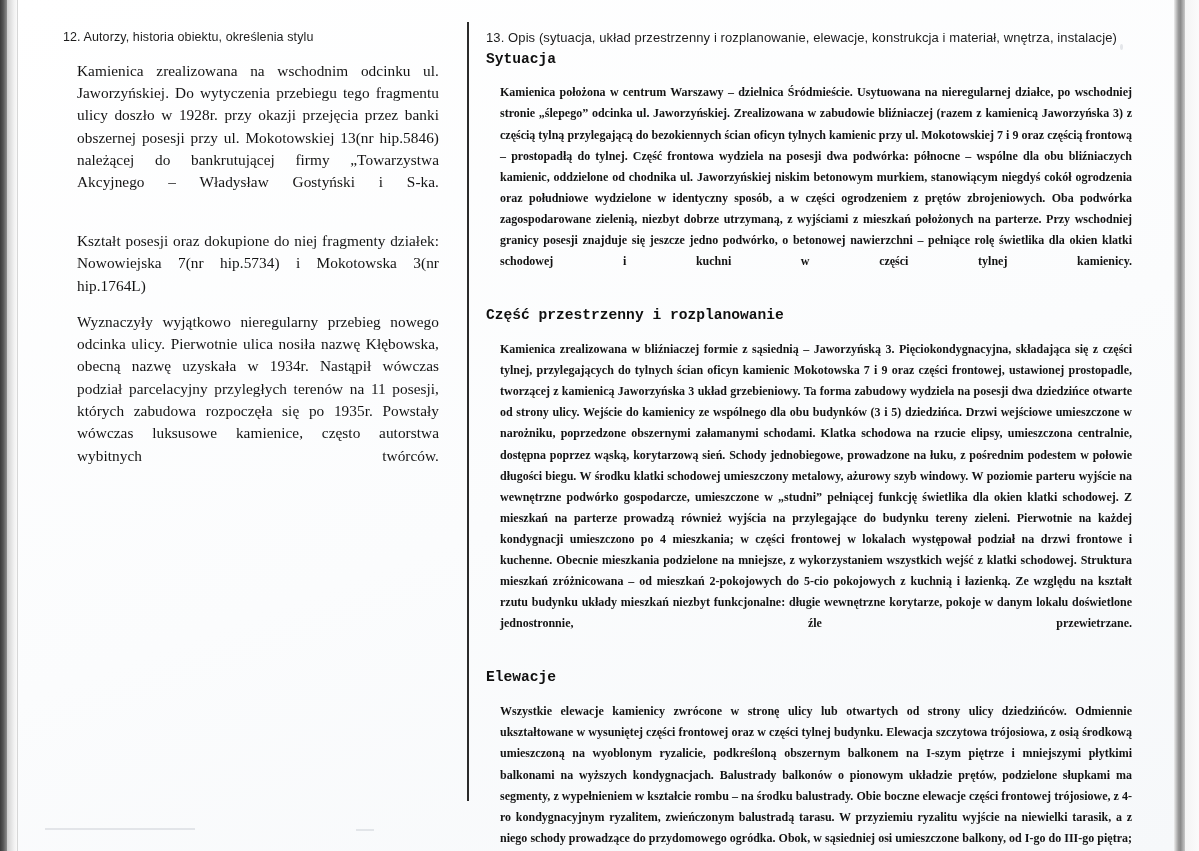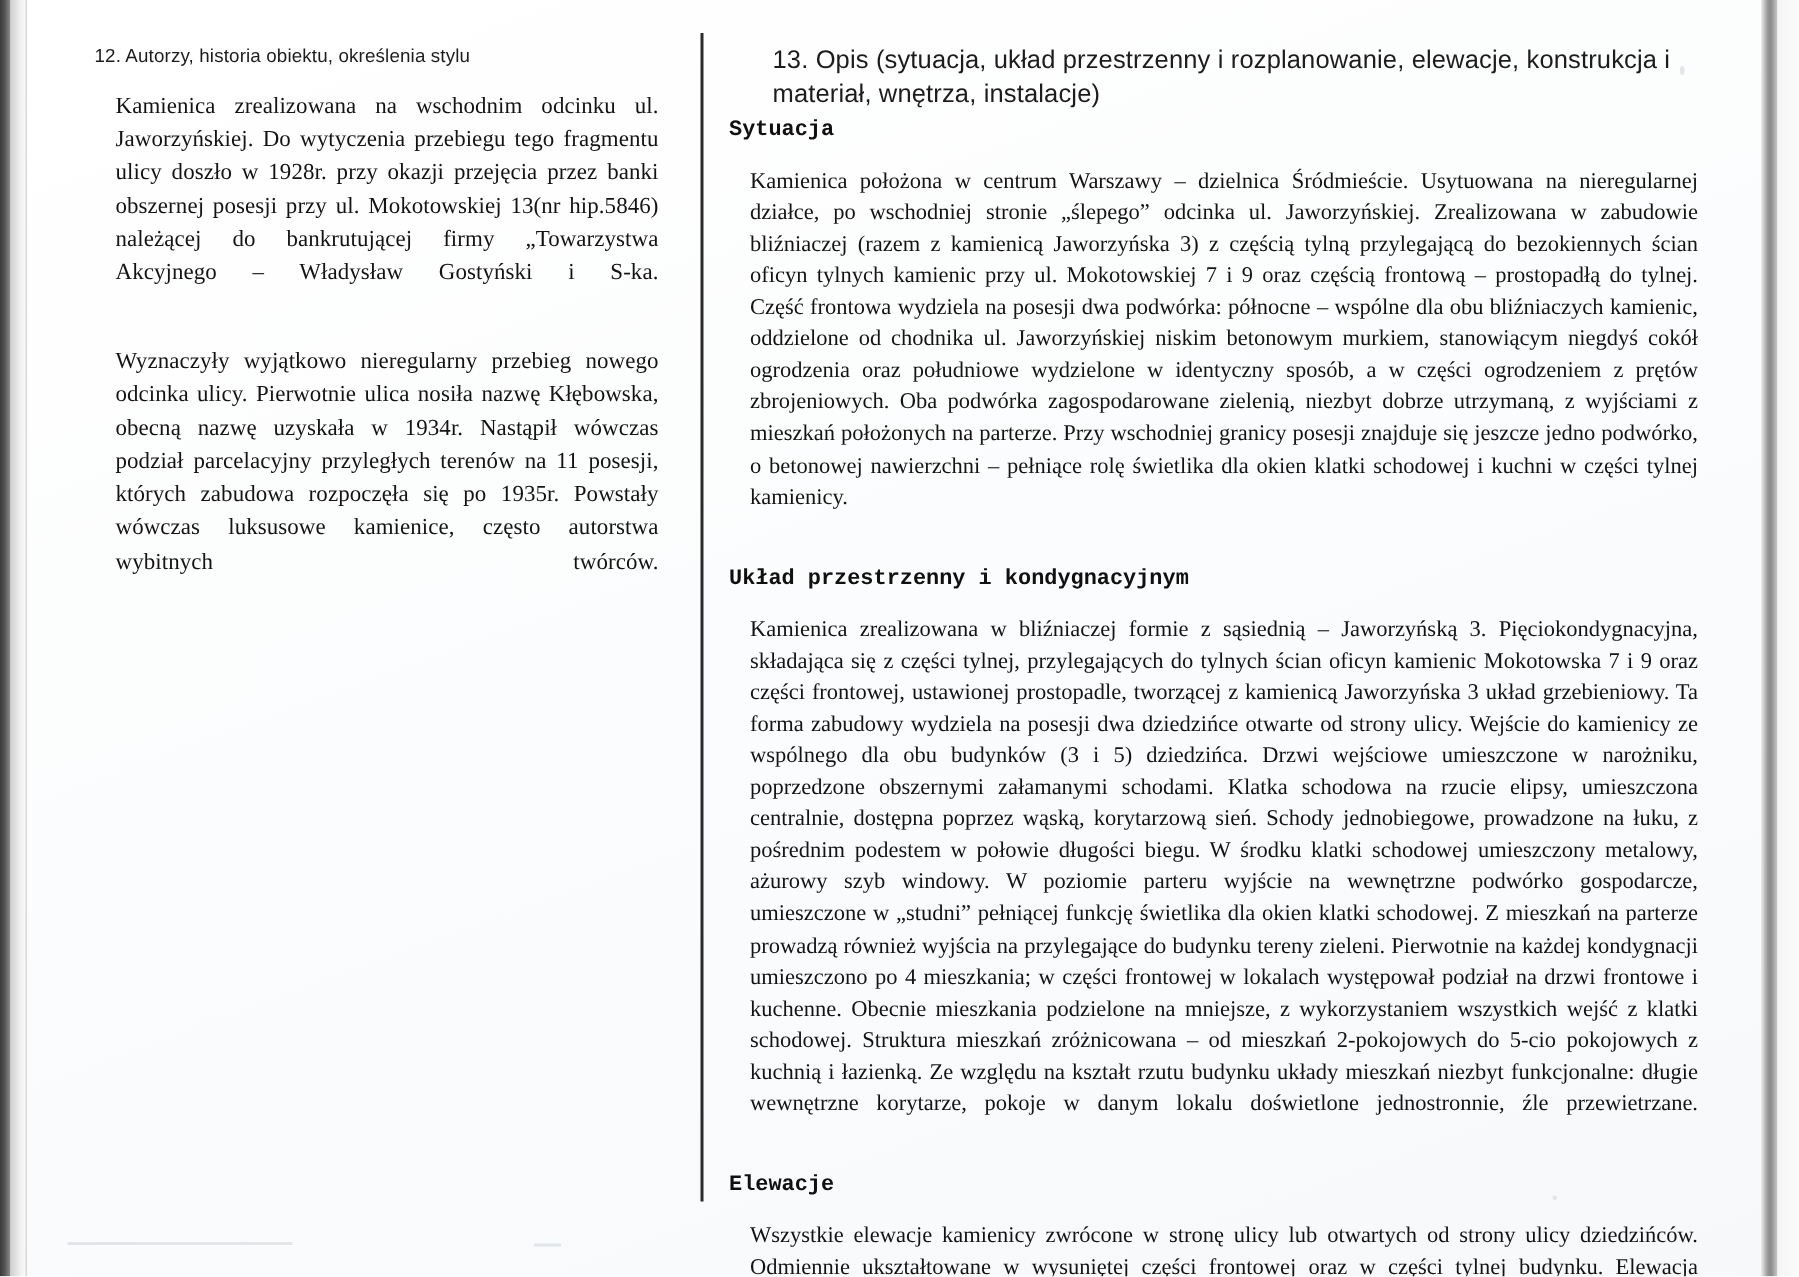--- a/index.html
+++ b/index.html
@@ -87,22 +87,21 @@
   
   .section-heading {
     font-family: "Liberation Sans", "DejaVu Sans", sans-serif;
     font-size: 12.5px;
     line-height: 1.35;
     color: #1c1c1c;
     margin: 0 0 4px 0;
     letter-spacing: 0.1px;
   }
   .col-right .section-heading {
-    font-size: 17px;
-    margin-left: 29px;
+    font-size: 13px;
   }
 
   
   .subhead {
     font-family: Liberation Mono, monospace;
     font-weight: bold;
     font-size: 14.6px;
     line-height: 1.22;
     margin: 0;
     color: #101010;
@@ -117,23 +116,24 @@
     color: #131313;
   }
 
   .col-left p.body {
     font-size: 15.3px;
     line-height: 22.3px;
     letter-spacing: 0.05px;
   }
 
   .col-right p.body {
-    font-size: 15px;
+    font-size: 12px;
     line-height: 21.1px;
     letter-spacing: 0.0px;
+    font-weight: bold;
   }
 
   
   p.body::after {
     content: "";
     display: inline-block;
     width: 100%;
   }
   p.body.nostretch::after { content: none; }
 
@@ -163,32 +163,33 @@
   <div class="speck" style="left:45px; top:828px; width:150px; height:2px; border-radius:0;"></div>
 
   <div class="column-divider"></div>
 
   <div class="col col-left">
 
     <div class="section-heading">12. Autorzy, historia obiektu, określenia stylu</div>
 
     <p class="body">Kamienica zrealizowana na wschodnim odcinku ul. Jaworzyńskiej. Do wytyczenia przebiegu tego fragmentu ulicy doszło w 1928r. przy okazji przejęcia przez banki obszernej posesji przy ul. Mokotowskiej 13(nr hip.5846) należącej do bankrutującej firmy „Towarzystwa Akcyjnego – Władysław Gostyński i S-ka.</p>
 
+    <p class="body nostretch">Kształt posesji oraz dokupione do niej fragmenty działek: Nowowiejska 7(nr hip.5734) i Mokotowska 3(nr hip.1764L)</p>
 
     <p class="body">Wyznaczyły wyjątkowo nieregularny przebieg nowego odcinka ulicy. Pierwotnie ulica nosiła nazwę Kłębowska, obecną nazwę uzyskała w 1934r. Nastąpił wówczas podział parcelacyjny przyległych terenów na 11 posesji, których zabudowa rozpoczęła się po 1935r. Powstały wówczas luksusowe kamienice, często autorstwa wybitnych twórców.</p>
   </div>
 
   <div class="col col-right">
 
     <div class="section-heading">13. Opis (sytuacja, układ przestrzenny i rozplanowanie, elewacje, konstrukcja i materiał, wnętrza, instalacje)</div>
 
     <div class="subhead">Sytuacja</div>
     <p class="body">Kamienica położona w centrum Warszawy – dzielnica Śródmieście. Usytuowana na nieregularnej działce, po wschodniej stronie „ślepego” odcinka ul. Jaworzyńskiej. Zrealizowana w zabudowie bliźniaczej (razem z kamienicą Jaworzyńska 3) z częścią tylną przylegającą do bezokiennych ścian oficyn tylnych kamienic przy ul. Mokotowskiej 7 i 9 oraz częścią frontową – prostopadłą do tylnej. Część frontowa wydziela na posesji dwa podwórka: północne – wspólne dla obu bliźniaczych kamienic, oddzielone od chodnika ul. Jaworzyńskiej niskim betonowym murkiem, stanowiącym niegdyś cokół ogrodzenia oraz południowe wydzielone w identyczny sposób, a w części ogrodzeniem z prętów zbrojeniowych. Oba podwórka zagospodarowane zielenią, niezbyt dobrze utrzymaną, z wyjściami z mieszkań położonych na parterze. Przy wschodniej granicy posesji znajduje się jeszcze jedno podwórko, o betonowej nawierzchni – pełniące rolę świetlika dla okien klatki schodowej i kuchni w części tylnej kamienicy.</p>
 
-    <div class="subhead">Układ przestrzenny i kondygnacyjnym</div>
+    <div class="subhead">Część przestrzenny i rozplanowanie</div>
     <p class="body">Kamienica zrealizowana w bliźniaczej formie z sąsiednią – Jaworzyńską 3. Pięciokondygnacyjna, składająca się z części tylnej, przylegających do tylnych ścian oficyn kamienic Mokotowska 7 i 9 oraz części frontowej, ustawionej prostopadle, tworzącej z kamienicą Jaworzyńska 3 układ grzebieniowy. Ta forma zabudowy wydziela na posesji dwa dziedzińce otwarte od strony ulicy. Wejście do kamienicy ze wspólnego dla obu budynków (3 i 5) dziedzińca. Drzwi wejściowe umieszczone w narożniku, poprzedzone obszernymi załamanymi schodami. Klatka schodowa na rzucie elipsy, umieszczona centralnie, dostępna poprzez wąską, korytarzową sień. Schody jednobiegowe, prowadzone na łuku, z pośrednim podestem w połowie długości biegu. W środku klatki schodowej umieszczony metalowy, ażurowy szyb windowy. W poziomie parteru wyjście na wewnętrzne podwórko gospodarcze, umieszczone w „studni” pełniącej funkcję świetlika dla okien klatki schodowej. Z mieszkań na parterze prowadzą również wyjścia na przylegające do budynku tereny zieleni. Pierwotnie na każdej kondygnacji umieszczono po 4 mieszkania; w części frontowej w lokalach występował podział na drzwi frontowe i kuchenne. Obecnie mieszkania podzielone na mniejsze, z wykorzystaniem wszystkich wejść z klatki schodowej. Struktura mieszkań zróżnicowana – od mieszkań 2-pokojowych do 5-cio pokojowych z kuchnią i łazienką. Ze względu na kształt rzutu budynku układy mieszkań niezbyt funkcjonalne: długie wewnętrzne korytarze, pokoje w danym lokalu doświetlone jednostronnie, źle przewietrzane.</p>
 
     <div class="subhead">Elewacje</div>
     <p class="body">Wszystkie elewacje kamienicy zwrócone w stronę ulicy lub otwartych od strony ulicy dziedzińców. Odmiennie ukształtowane w wysuniętej części frontowej oraz w części tylnej budynku. Elewacja szczytowa trójosiowa, z osią środkową umieszczoną na wyoblonym ryzalicie, podkreśloną obszernym balkonem na I-szym piętrze i mniejszymi płytkimi balkonami na wyższych kondygnacjach. Balustrady balkonów o pionowym układzie prętów, podzielone słupkami ma segmenty, z wypełnieniem w kształcie rombu – na środku balustrady. Obie boczne elewacje części frontowej trójosiowe, z 4-ro kondygnacyjnym ryzalitem, zwieńczonym balustradą tarasu. W przyziemiu ryzalitu wyjście na niewielki tarasik, a z niego schody prowadzące do przydomowego ogródka. Obok, w sąsiedniej osi umieszczone balkony, od I-go do III-go piętra; balustrady balkonów identyczne jak na ścianie szczytowej. Elewacja części tylnej, po stronie południowego podwórka, 4-ro osiowa, z oknami dwuskrzydłowymi i pionem balkonów od I do IVp., pod którymi umieszczono wyjście do ogródka. Od strony środkowego podwórka fasada dwuosiowa z pionem balkonów i wejściem do budynku, umieszczonym we wklęsłym narożniku.</p>
 
   </div>
 
 </div>
 
 </body></html>

